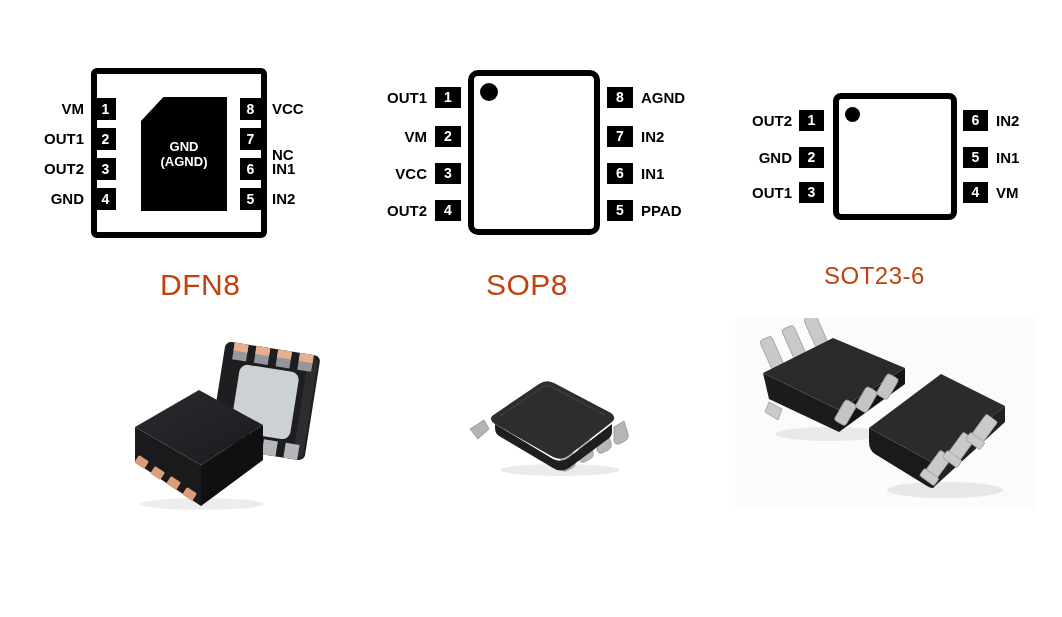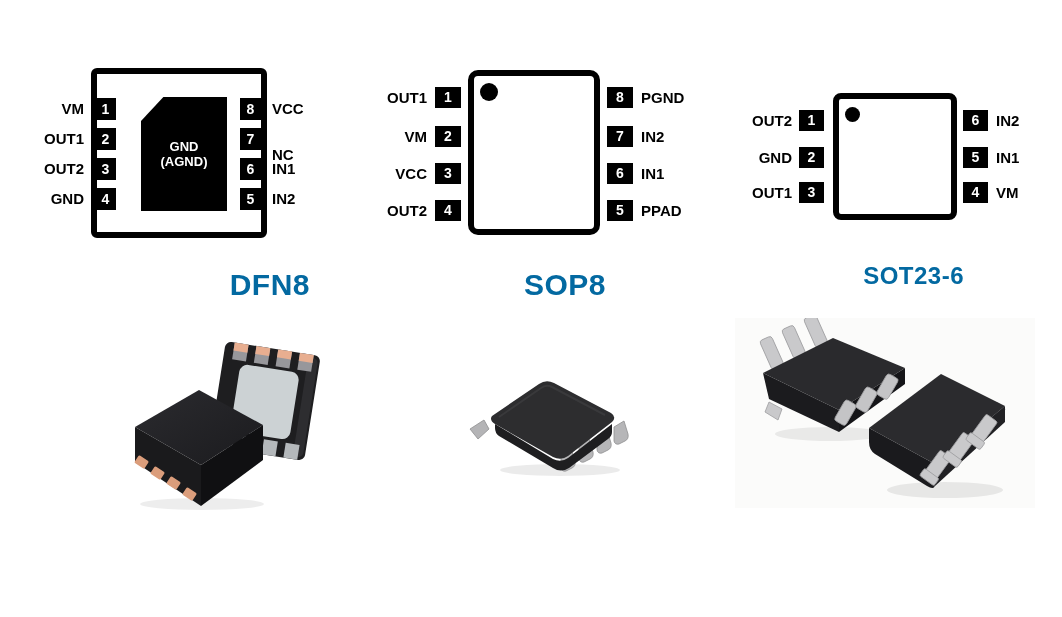--- a/index.html
+++ b/index.html
@@ -16,21 +16,21 @@
   }
   .pinsq.h21{line-height:21px;}
   .pinlbl{
     position:absolute;color:#000;font-weight:700;font-size:15px;line-height:22px;
     white-space:nowrap;
   }
   .pinlbl.r{text-align:right;}
   .pinlbl.l{text-align:left;}
   .pinlbl.h21{line-height:21px;}
   .cap{
-    position:absolute;color:#0369a1;font-size:30px;font-weight:700;text-align:right;
+    position:absolute;color:#c2410c;font-size:30px;font-weight:400;text-align:left;
     letter-spacing:0.5px;
   }
   .dot{position:absolute;background:#000;border-radius:50%;}
   .pad{
     position:absolute;background:#000;color:#fff;
     display:flex;flex-direction:column;align-items:center;justify-content:center;
     font-weight:700;font-size:13px;line-height:15px;text-align:center;
     clip-path:polygon(0% 21%, 26% 0%, 100% 0%, 100% 100%, 0% 100%);
   }
   .photo{position:absolute;}
@@ -82,21 +82,21 @@
     <div class="pinsq h21" style="left:607px;top:87px;width:26px;height:21px;">8</div>
     <div class="pinsq h21" style="left:607px;top:126px;width:26px;height:21px;">7</div>
     <div class="pinsq h21" style="left:607px;top:163px;width:26px;height:21px;">6</div>
     <div class="pinsq h21" style="left:607px;top:200px;width:26px;height:21px;">5</div>
 
     <div class="pinlbl r h21" style="left:330px;top:87px;width:97px;">OUT1</div>
     <div class="pinlbl r h21" style="left:330px;top:126px;width:97px;">VM</div>
     <div class="pinlbl r h21" style="left:330px;top:163px;width:97px;">VCC</div>
     <div class="pinlbl r h21" style="left:330px;top:200px;width:97px;">OUT2</div>
 
-    <div class="pinlbl l h21" style="left:641px;top:87px;width:72px;">PGND</div>
+    <div class="pinlbl l h21" style="left:641px;top:87px;width:72px;">AGND</div>
     <div class="pinlbl l h21" style="left:641px;top:126px;width:72px;">IN2</div>
     <div class="pinlbl l h21" style="left:641px;top:163px;width:72px;">IN1</div>
     <div class="pinlbl l h21" style="left:641px;top:200px;width:72px;">PPAD</div>
 
     <div class="cap" style="left:486px;top:268px;width:120px;">SOP8</div>
   </div>
 
   <div>
     <div class="pkg-body" style="left:833px;top:93px;width:124px;height:127px;border-radius:8px;"></div>
     <div class="dot" style="left:845px;top:107px;width:15px;height:15px;"></div>

